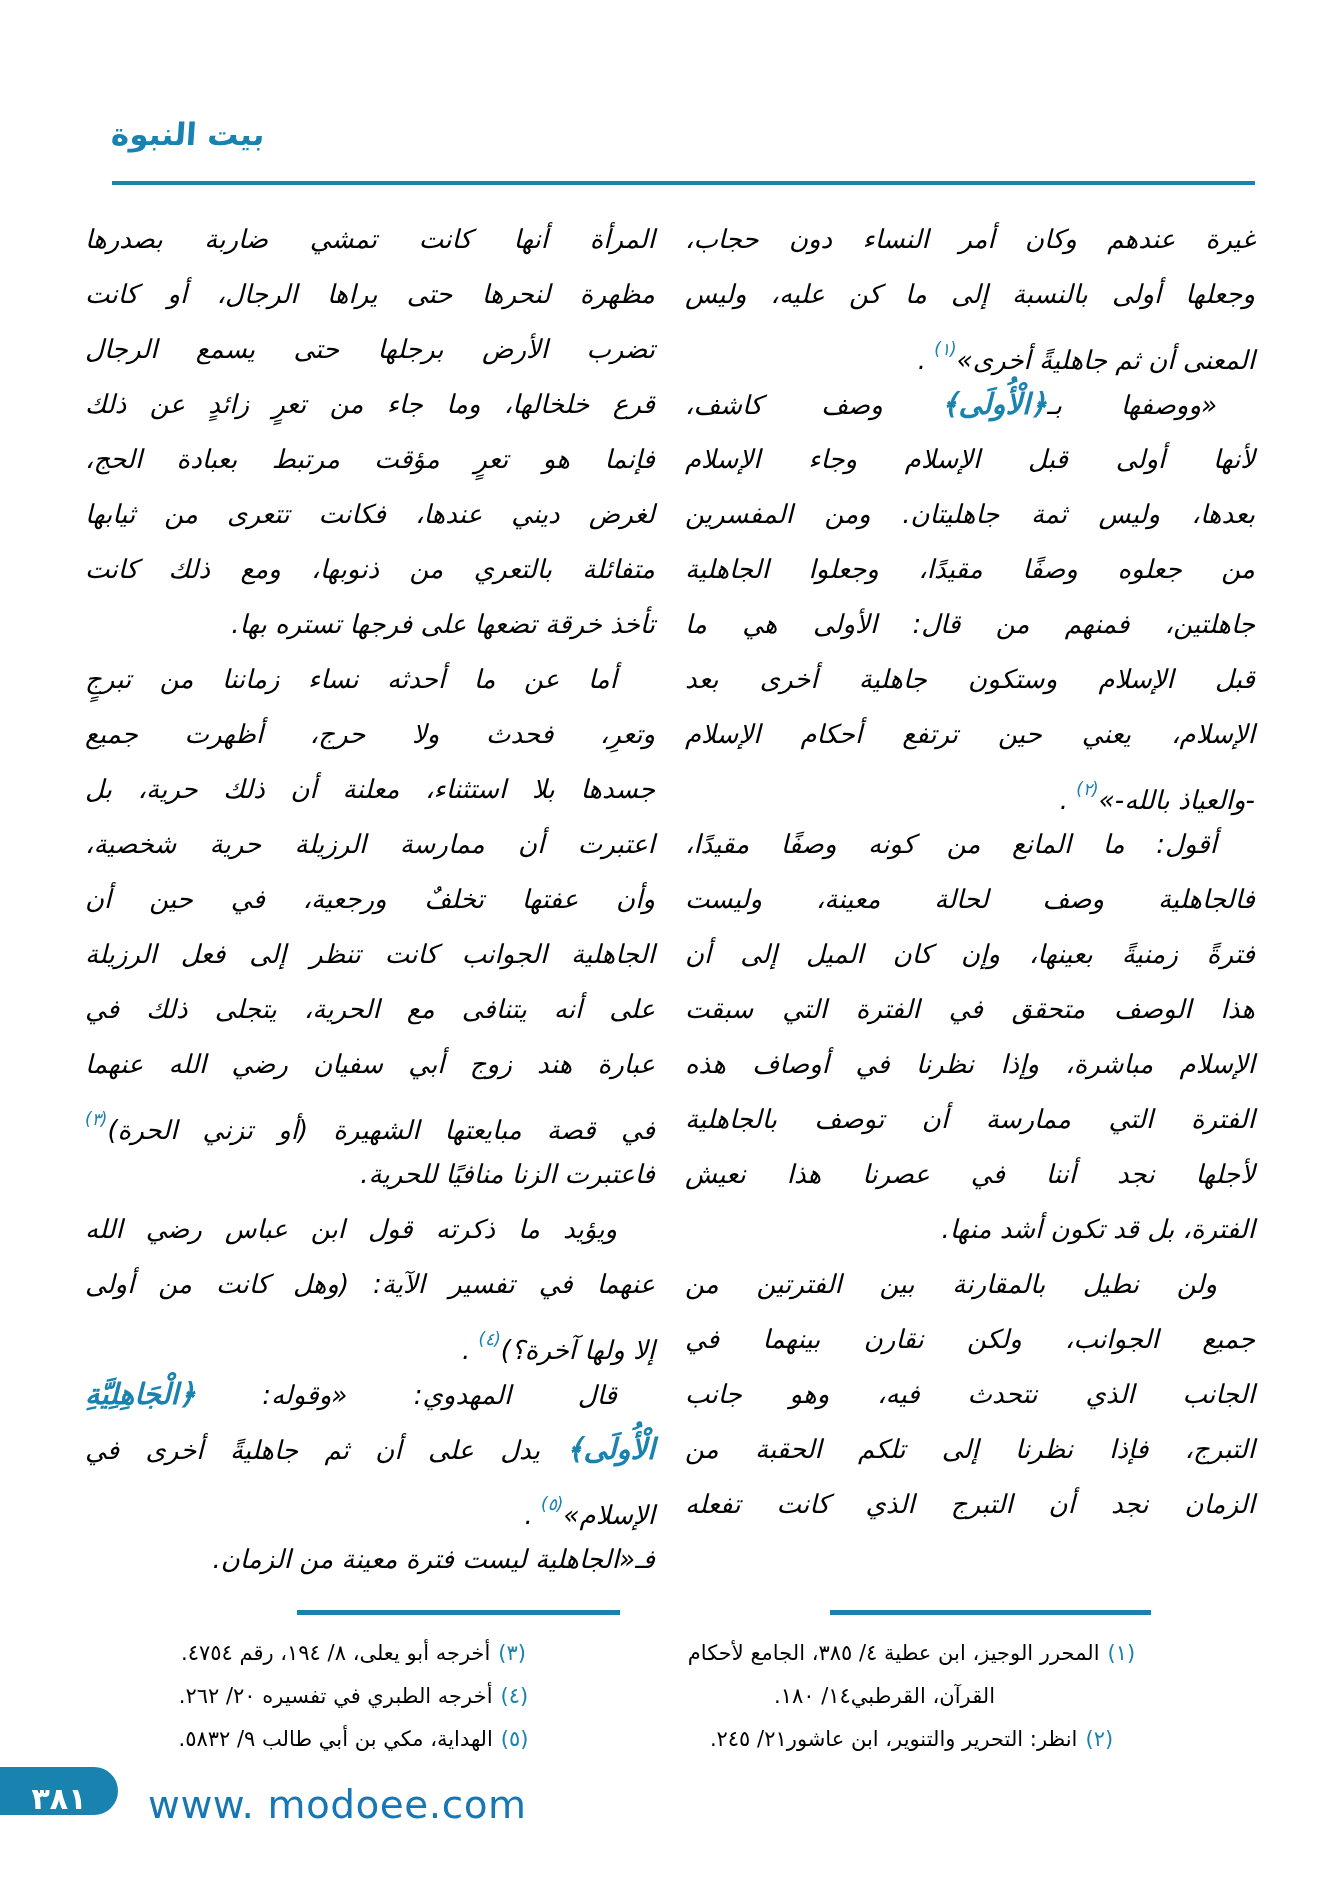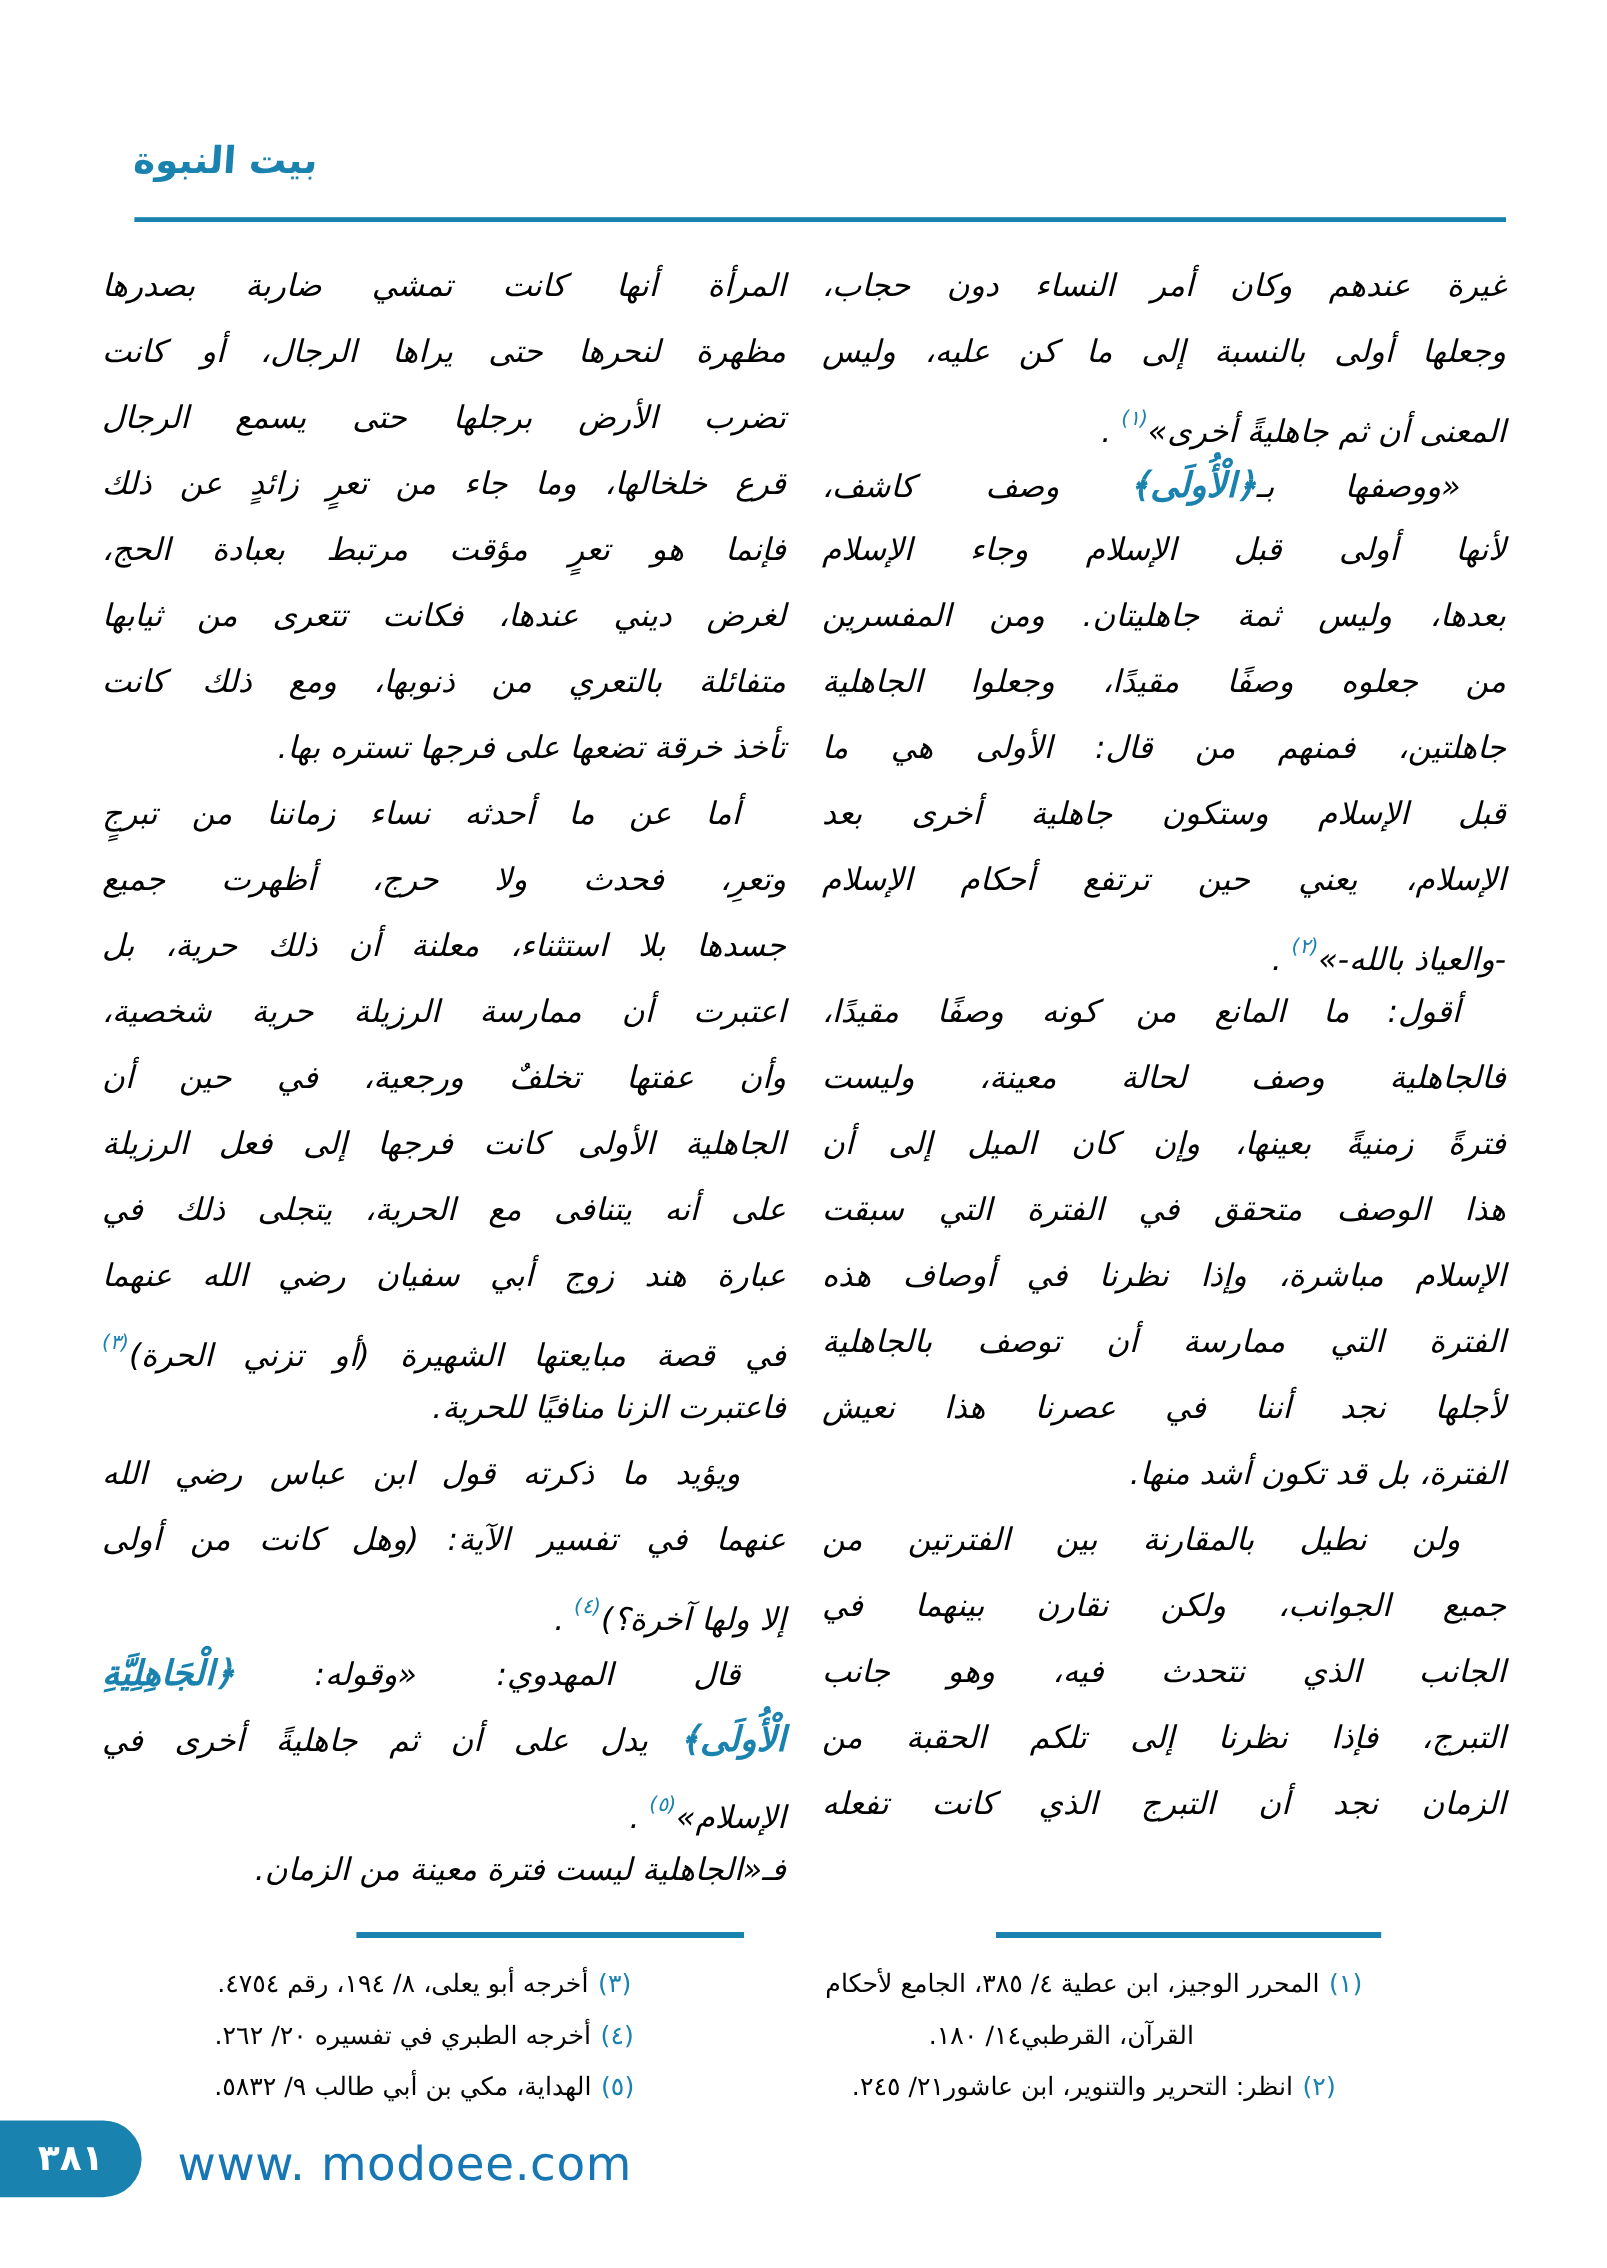--- a/index.html
+++ b/index.html
@@ -34,21 +34,21 @@
   .fnsep-left  { left:297px; width:323px; }
   .fns {
     position:absolute; top:1632px; direction:rtl;
     font-size:21px; line-height:43px;
   }
   .fns-right { left:683px; width:457px; }
   .fns-left  { left:85px;  width:537px; }
   .fn { text-align:center; padding-right:54px; text-indent:-54px; }
   .fnnum { color:var(--accent); margin-left:8px; }
   .page-badge {
-    position:absolute; left:0; top:1767px; width:118px; height:64px;
+    position:absolute; left:0; top:1767px; width:118px; height:48px;
     background:var(--accent); border-radius:0 34px 34px 0;
     color:#fff; text-align:center; line-height:64px; font-size:30px; font-weight:bold;
     direction:rtl;
   }
   .site-url {
     position:absolute; left:148px; top:1782px; direction:ltr;
     font-size:39px; color:var(--url-color); letter-spacing:0.5px;
   }
 </style>
 </head>
@@ -92,21 +92,21 @@
       <div class="line line-full"><span>قرع خلخالها، وما جاء من تعرٍ زائدٍ عن ذلك</span></div>
       <div class="line line-full"><span>فإنما هو تعرٍ مؤقت مرتبط بعبادة الحج،</span></div>
       <div class="line line-full"><span>لغرض ديني عندها، فكانت تتعرى من ثيابها</span></div>
       <div class="line line-full"><span>متفائلة بالتعري من ذنوبها، ومع ذلك كانت</span></div>
       <div class="line line-end"><span>تأخذ خرقة تضعها على فرجها تستره بها.</span></div>
       <div class="line line-full line-ind"><span>أما عن ما أحدثه نساء زماننا من تبرجٍ</span></div>
       <div class="line line-full"><span>وتعرِ، فحدث ولا حرج، أظهرت جميع</span></div>
       <div class="line line-full"><span>جسدها بلا استثناء، معلنة أن ذلك حرية، بل</span></div>
       <div class="line line-full"><span>اعتبرت أن ممارسة الرزيلة حرية شخصية،</span></div>
       <div class="line line-full"><span>وأن عفتها تخلفٌ ورجعية، في حين أن</span></div>
-      <div class="line line-full"><span>الجاهلية الأولى كانت فرجها إلى فعل الرزيلة</span></div>
+      <div class="line line-full"><span>الجاهلية الجوانب كانت تنظر إلى فعل الرزيلة</span></div>
       <div class="line line-full"><span>على أنه يتنافى مع الحرية، يتجلى ذلك في</span></div>
       <div class="line line-full"><span>عبارة هند زوج أبي سفيان رضي الله عنهما</span></div>
       <div class="line line-full"><span>في قصة مبايعتها الشهيرة (أو تزني الحرة)</span><span class="fnref">(٣)</span></div>
       <div class="line line-end"><span>فاعتبرت الزنا منافيًا للحرية.</span></div>
       <div class="line line-full line-ind"><span>ويؤيد ما ذكرته قول ابن عباس رضي الله</span></div>
       <div class="line line-full"><span>عنهما في تفسير الآية: (وهل كانت من أولى</span></div>
       <div class="line line-end"><span>إلا ولها آخرة؟)</span><span class="fnref">(٤)</span><span> .</span></div>
       <div class="line line-full line-ind"><span>قال المهدوي: «وقوله: </span><span class="quran">﴿الْجَاهِلِيَّةِ</span></div>
       <div class="line line-full"><span class="quran">الْأُولَى﴾</span><span> يدل على أن ثم جاهليةً أخرى في</span></div>
       <div class="line line-end"><span>الإسلام»</span><span class="fnref">(٥)</span><span> .</span></div>

